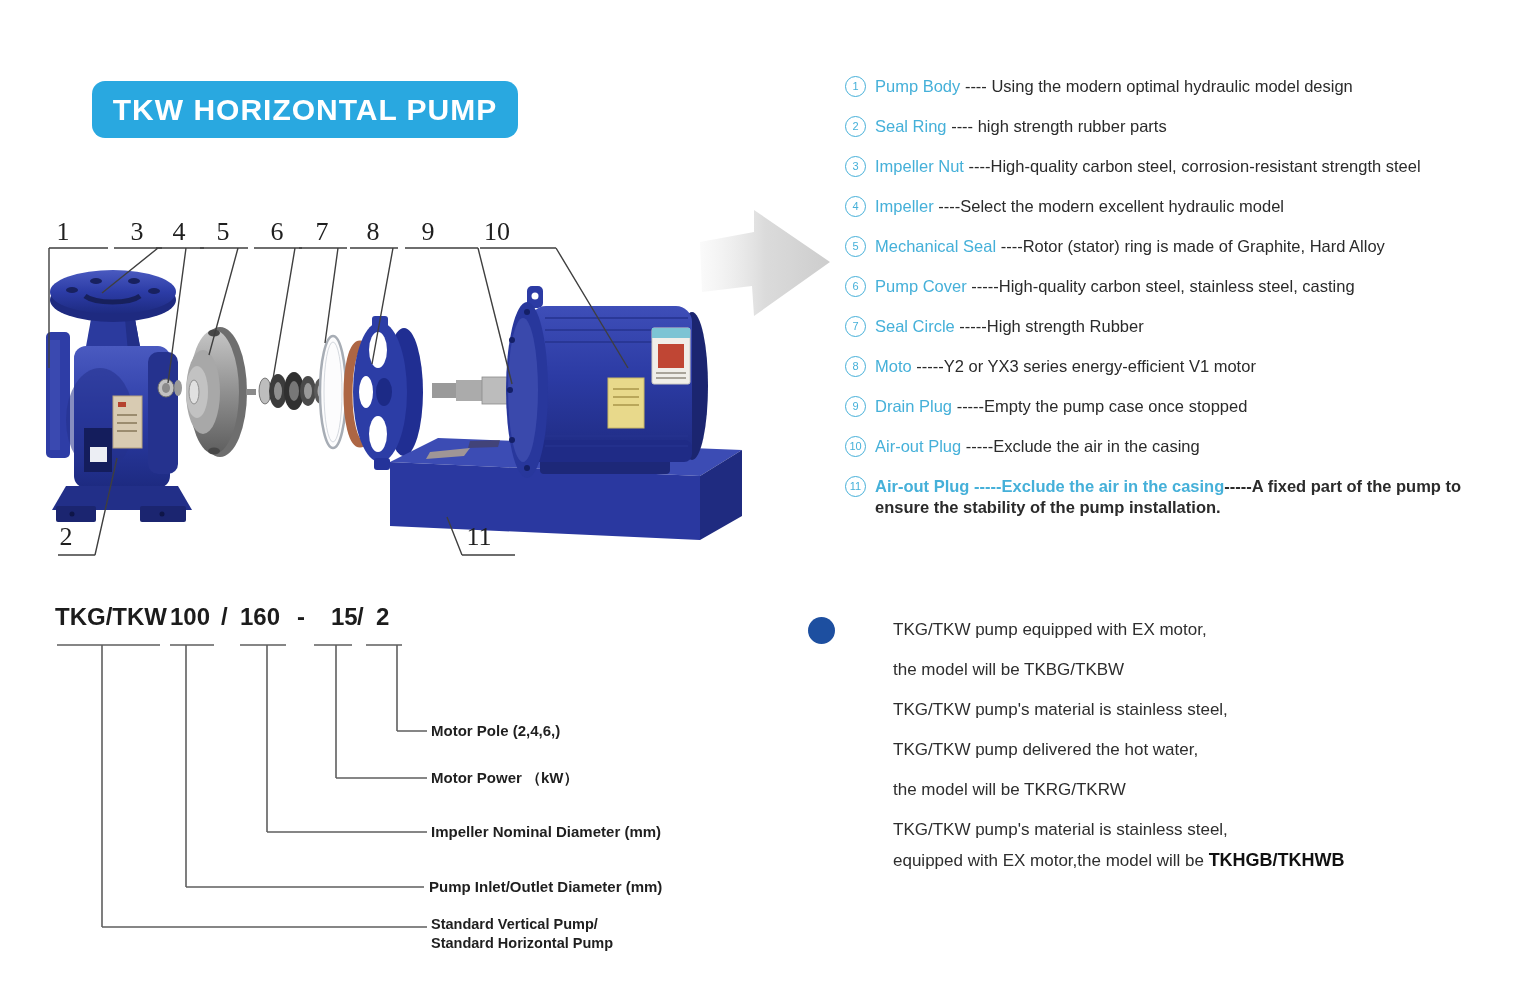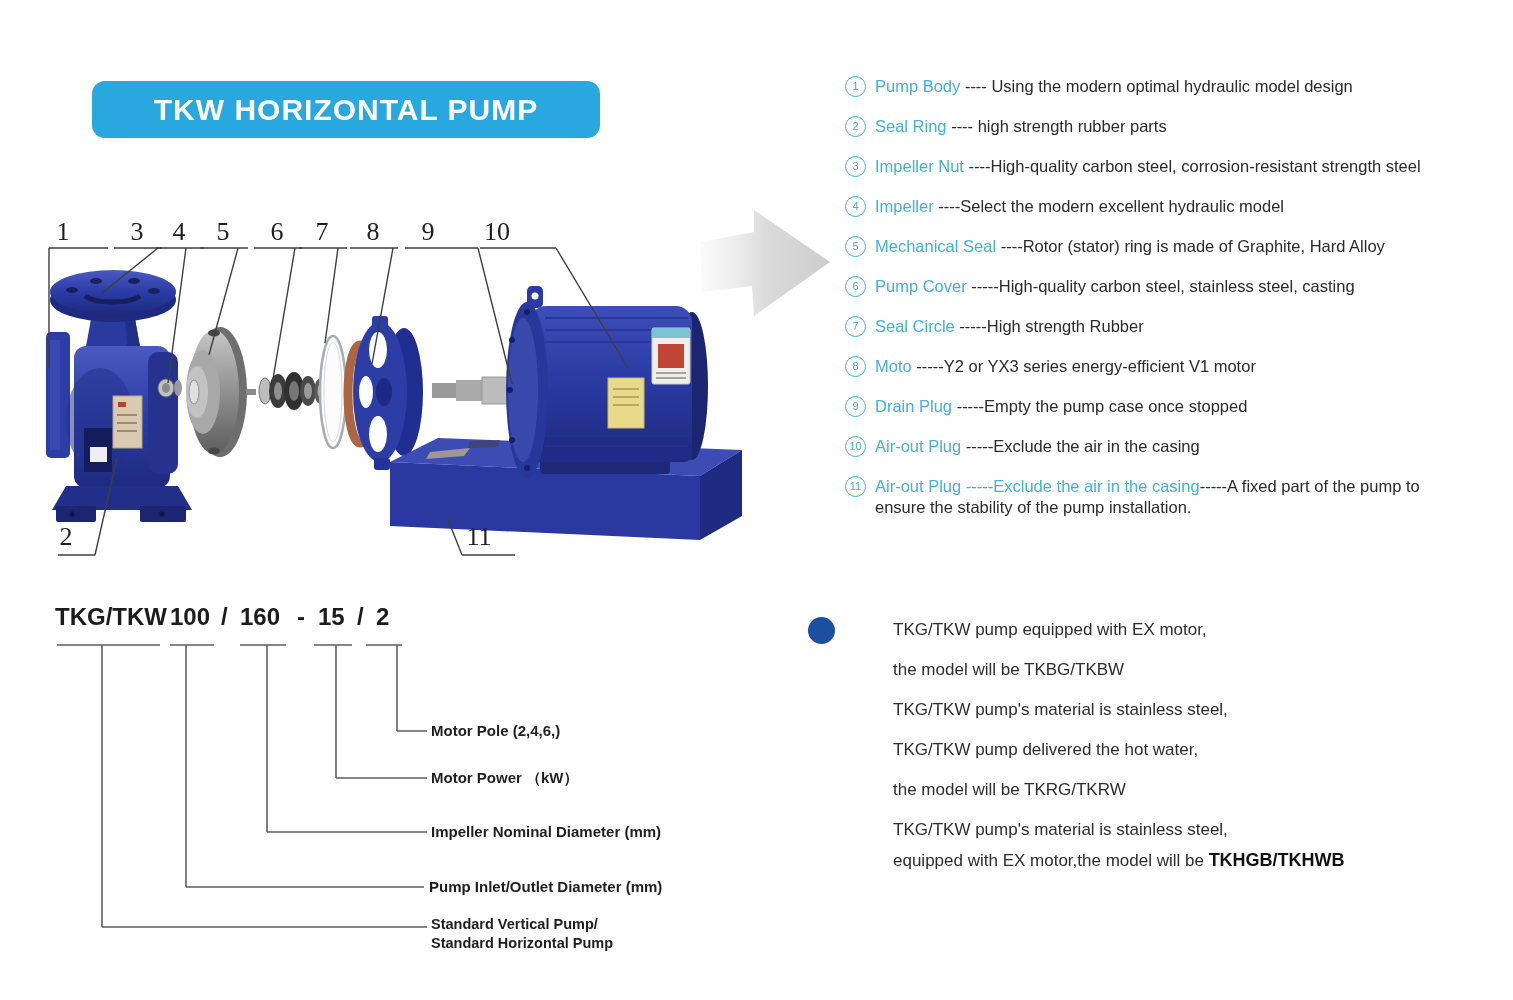--- a/index.html
+++ b/index.html
@@ -2,45 +2,45 @@
 <html><head>
 <meta charset="utf-8">
 <style>
   html,body{margin:0;padding:0;background:#ffffff;}
   #page{position:relative;width:1513px;height:1000px;background:#ffffff;overflow:hidden;
         font-family:"Liberation Sans",sans-serif;}
   #art{position:absolute;left:0;top:0;z-index:1;}
   .overlay{position:absolute;z-index:2;}
 
   
-  .banner{left:92px;top:81px;width:508px;height:57px;background:#29a8e0;border-radius:13px;
+  .banner{left:92px;top:81px;width:426px;height:57px;background:#29a8e0;border-radius:13px;
           display:flex;align-items:center;justify-content:center;}
   .banner h1{margin:0;font-size:30px;font-weight:bold;color:#ffffff;letter-spacing:1px;}
 
   
   .callout{position:absolute;z-index:2;font-family:"Liberation Serif",serif;font-size:26px;
            color:#1f1f1f;transform:translateX(-50%);line-height:26px;}
   .co-1{left:63px;top:219px}.co-3{left:137px;top:219px}.co-4{left:179px;top:219px}
   .co-5{left:223px;top:219px}.co-6{left:277px;top:219px}.co-7{left:322px;top:219px}
   .co-8{left:373px;top:219px}.co-9{left:428px;top:219px}.co-10{left:497px;top:219px}
   .co-2{left:66px;top:524px}.co-11{left:479px;top:524px}
 
   
   #parts-list{left:845px;top:76px;width:662px;font-size:16.5px;color:#2b2b2b;}
   .pl-item{display:flex;align-items:flex-start;margin-bottom:19px;line-height:21px;}
   .pl-num{flex:0 0 auto;width:19px;height:19px;border:1.2px solid #45b0d9;border-radius:50%;
           color:#45b0d9;font-size:11px;line-height:19px;text-align:center;margin-right:9px;}
   .pl-name{color:#45b0d9;}
   .pl-desc{color:#2b2b2b;}
-  .pl-item.wrap2 .pl-text{display:inline-block;max-width:594px;}
+  .pl-item.wrap2 .pl-text{display:inline-block;max-width:594px;font-weight:bold;}
 
   
   #model-line{left:55px;top:603px;height:30px;width:360px;font-weight:bold;font-size:24px;color:#1c1c1c;}
   #model-line span{position:absolute;top:0;}
-  .m0{left:0}.m1{left:115px}.m2{left:166px}.m3{left:185px}.m4{left:242px}.m5{left:263px}.m6{left:302px}.m7{left:321px}
+  .m0{left:0}.m1{left:115px}.m2{left:166px}.m3{left:185px}.m4{left:242px}.m5{left:276px}.m6{left:302px}.m7{left:321px}
 
   
   .mlabel{position:absolute;z-index:2;font-size:15px;font-weight:bold;color:#1f1f1f;line-height:18px;text-align:right;}
   .ml-pole{left:431px;top:722px}.ml-power{left:431px;top:769px}.ml-imp{left:431px;top:823px}
   .ml-inlet{left:429px;top:878px}
   .ml-series1{left:431px;top:915px;font-size:14.5px}.ml-series2{left:431px;top:934px;font-size:14.5px}
 
   
   #note-bullet{left:808px;top:617px;width:27px;height:27px;border-radius:50%;background:#1d4fa0;}
   #notes{left:849px;top:620px;width:640px;font-size:17px;color:#2e2e2e;margin-left:44px;}

